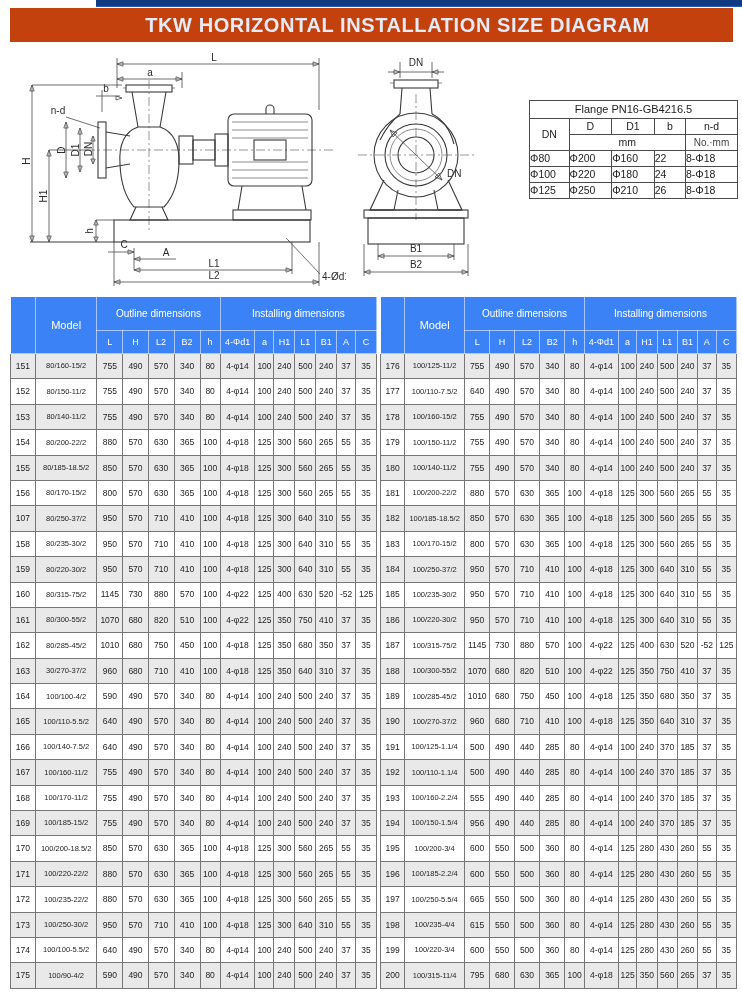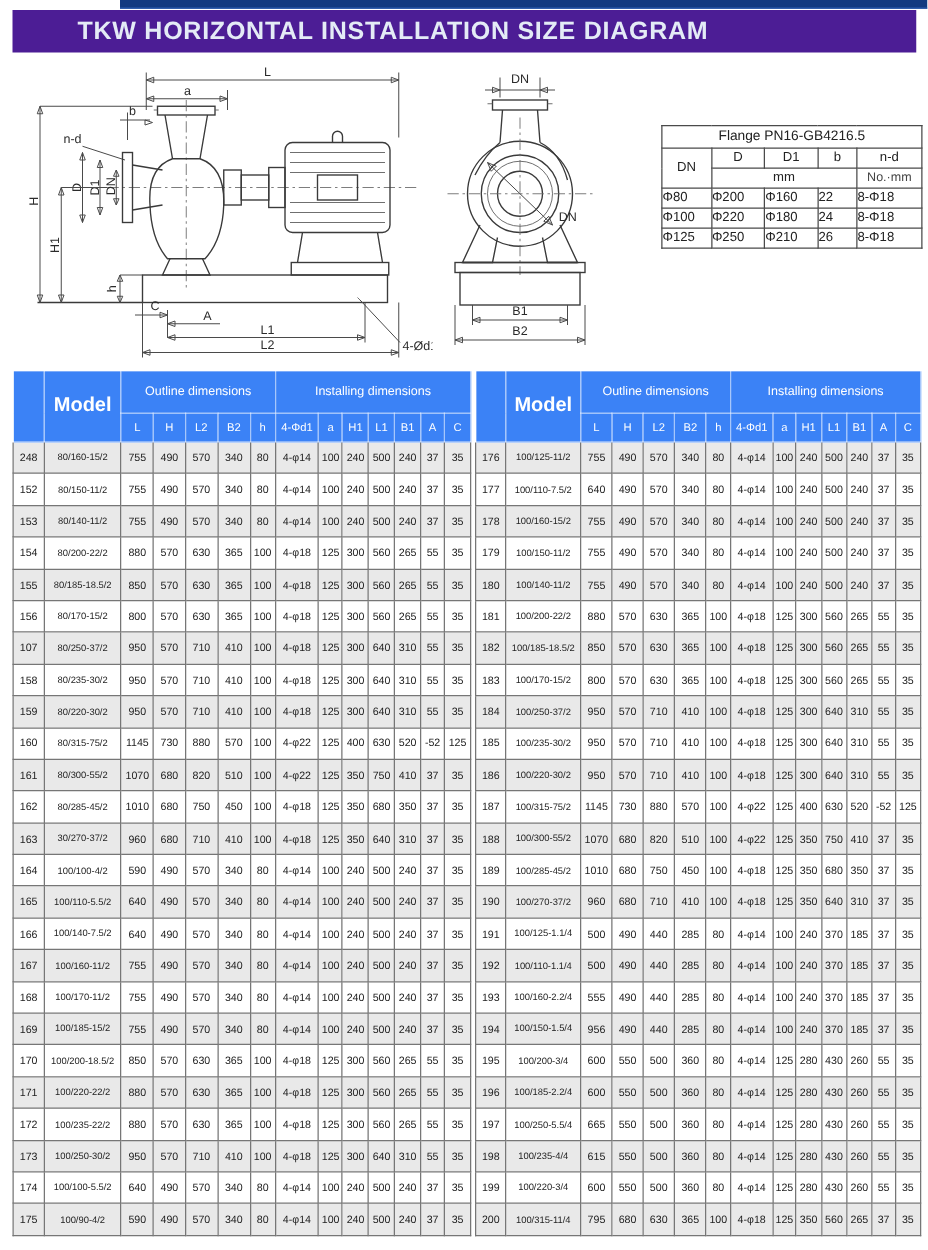--- a/index.html
+++ b/index.html
@@ -2,23 +2,23 @@
 <html><head>
 <meta charset="utf-8">
 <style>
   html,body{margin:0;padding:0;}
   body{
     width:742px;height:1000px;position:relative;background:#ffffff;
     font-family:"Liberation Sans",sans-serif;overflow:hidden;
   }
   .top-strip{position:absolute;left:96px;top:0;width:646px;height:6px;background:#123a80;border-bottom:1px solid #2a5cb0;}
   .banner{
-    position:absolute;left:10px;top:8px;width:723px;height:34px;background:#4c1d95;
+    position:absolute;left:10px;top:8px;width:723px;height:34px;background:#c2410c;
     color:#e4ebf6;font-size:20px;font-weight:bold;line-height:34px;
-    padding-left:52px;box-sizing:border-box;letter-spacing:0.6px;
+    padding-left:52px;box-sizing:border-box;letter-spacing:0.6px;text-align:center;
   }
   
   .side-view{position:absolute;left:14px;top:52px;width:332px;height:240px;}
   .front-view{position:absolute;left:350px;top:52px;width:180px;height:240px;}
   svg text{font-family:"Liberation Sans",sans-serif;font-size:10px;fill:#2b2b2b;}
   svg .dim{stroke:#4a4a4a;stroke-width:0.8;fill:none;}
   svg .part{stroke:#3a3a3a;stroke-width:1.1;fill:none;}
   svg .thin{stroke:#5a5a5a;stroke-width:0.7;fill:none;}
   svg .cl{stroke:#6a6a6a;stroke-width:0.7;fill:none;stroke-dasharray:9 3 2 3;}
   
@@ -31,21 +31,21 @@
   .data-table{position:absolute;top:296px;}
   .data-table.left{left:10px;width:367px;}
   .data-table.right{left:380px;width:357px;}
   .data-table table{width:100%;border-collapse:collapse;table-layout:fixed;font-size:8.5px;}
   .data-table thead th{
     background:#3b82f6;color:#ffffff;font-weight:normal;
     border:1px solid rgba(255,255,255,0.55);padding:0;
   }
   .data-table thead .grp{height:33px;font-size:10px;}
   .data-table thead .sub{height:22px;font-size:9px;}
-  .data-table thead .modelhead{font-size:16px;font-weight:bold;}
+  .data-table thead .modelhead{font-size:11px;font-weight:normal;}
   .data-table tbody td{
     border:1px solid #767676;color:#222;text-align:center;padding:0;height:24.4px;line-height:1;
     overflow:hidden;white-space:nowrap;
   }
   .data-table tbody tr:nth-child(odd) td{background:#e9e9e9;}
   .data-table tbody tr:nth-child(even) td{background:#ffffff;}
   .data-table tbody td.model{font-size:7.5px;}
   .data-table table{border:1.5px solid #3a3a3a;}
 </style>
 </head>
@@ -296,21 +296,21 @@
           <th class="sub">a</th>
           <th class="sub">H1</th>
           <th class="sub">L1</th>
           <th class="sub">B1</th>
           <th class="sub">A</th>
           <th class="sub">C</th>
         </tr>
     </thead>
     <tbody>
         <tr>
-          <td>248</td>
+          <td>151</td>
           <td class="model">80/160-15/2</td>
           <td>755</td>
           <td>490</td>
           <td>570</td>
           <td>340</td>
           <td>80</td>
           <td>4-φ14</td>
           <td>100</td>
           <td>240</td>
           <td>500</td>

